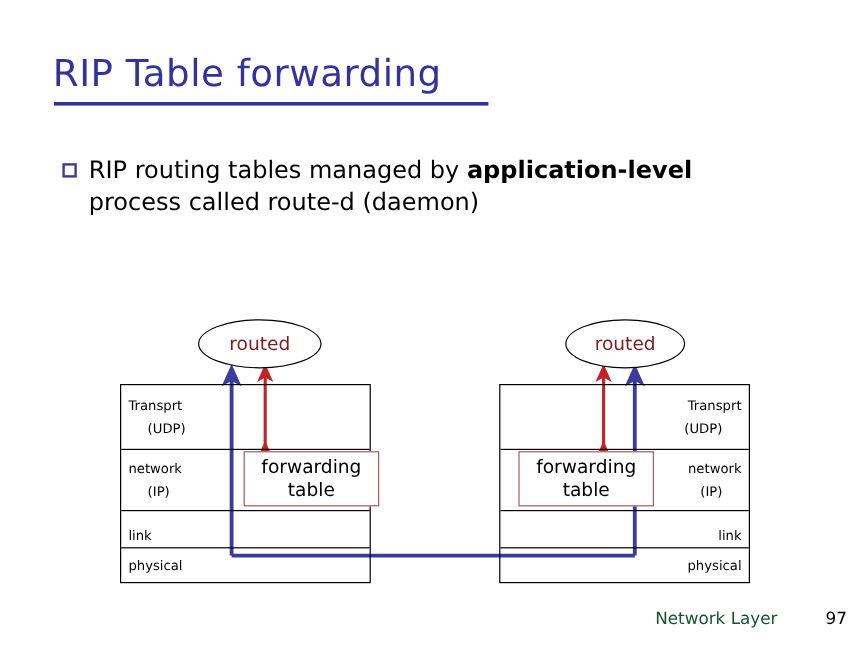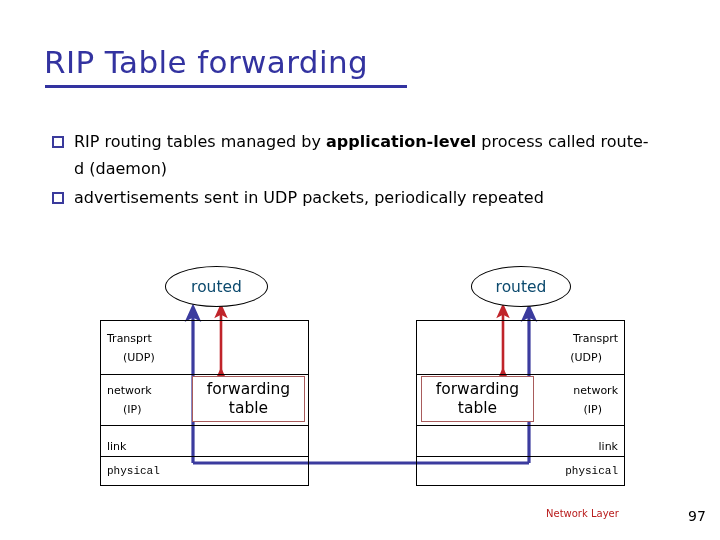--- a/index.html
+++ b/index.html
@@ -54,21 +54,21 @@
     height: 12px;
     border: 2px solid #3a3a9c;
     background: #ffffff;
     flex: 0 0 auto;
     margin-top: 8px;
     margin-right: 10px;
     box-sizing: border-box;
   }
   .bullet-text {
     font-family: "DejaVu Sans", sans-serif;
-    font-size: 16px;
+    font-size: 20px;
     line-height: 27px;
     color: #000000;
   }
   .bullet-text b { font-weight: 700; }
 
   
   #diagram {
     position: absolute;
     left: 0;
     top: 0;
@@ -96,21 +96,21 @@
     color: #000000;
     padding: 0 6px;
     display: flex;
     flex-direction: column;
     justify-content: center;
   }
   .stack-row.last { border-bottom: none; }
   .row-h2 { height: 54px; }
   .row-h1 { height: 51px; }
   .row-h-sm { height: 31px; justify-content: flex-end; }
-  .row-h-last { height: 28px; font-family: Liberation Mono, monospace; }
+  .row-h-last { height: 28px; }
 
   .align-left  { text-align: left;  align-items: flex-start; }
   .align-right { text-align: right; align-items: flex-end; }
   .lbl-line { white-space: nowrap; }
   .lbl-sub-l { padding-left: 16px; }
   .lbl-sub-r { padding-right: 16px; }
 
   
   .fwd-box {
     position: absolute;
@@ -119,49 +119,50 @@
     background: #ffffff;
     font-family: "DejaVu Sans", sans-serif;
     font-size: 15.5px;
     line-height: 19px;
     text-align: center;
     color: #000000;
     display: flex;
     flex-direction: column;
     justify-content: center;
     align-items: center;
+    margin-left: 11px;
   }
   #fwd-left  { left: 192px; top: 376px; width: 113px; height: 46px; }
   #fwd-right { left: 421px; top: 376px; width: 113px; height: 46px; }
 
   
   .routed-ellipse {
     position: absolute;
     border: 1.6px solid #000000;
     border-radius: 50%;
     background: #ffffff;
     font-family: "DejaVu Sans", sans-serif;
     font-size: 15.5px;
-    color: #0c4a6e;
+    color: #7f1d1d;
     display: flex;
     align-items: center;
     justify-content: center;
     box-sizing: border-box;
   }
   #routed-left  { left: 165px; top: 266px; width: 103px; height: 41px; }
   #routed-right { left: 471px; top: 266px; width: 100px; height: 41px; }
 
   
   #footer-label {
     position: absolute;
     left: 546px;
     top: 508px;
     font-family: "DejaVu Sans", sans-serif;
-    font-size: 10px;
-    color: #b91c1c;
+    font-size: 14px;
+    color: #14532d;
   }
   #footer-page {
     position: absolute;
     left: 668px;
     top: 508px;
     font-family: "DejaVu Sans", sans-serif;
     font-size: 14px;
     color: #000000;
     margin-left: 20px;
   }
@@ -172,24 +173,20 @@
 <div id="slide-title">RIP Table forwarding</div>
 <div id="title-underline"></div>
 
 <div id="bullet-list">
 
   <div class="bullet-row">
     <div class="bullet-marker"></div>
     <div class="bullet-text"><span>RIP routing tables managed by </span><b>application-level</b><span> process called route-d (daemon)</span></div>
   </div>
 
-  <div class="bullet-row">
-    <div class="bullet-marker"></div>
-    <div class="bullet-text"><span>advertisements sent in UDP packets, periodically repeated</span></div>
-  </div>
 
 </div>
 
 <svg id="diagram" viewBox="0 0 720 540" width="720" height="540">
   <defs>
     <marker id="arrowhead-blue" markerWidth="7" markerHeight="7" refX="3.2" refY="3.2" orient="auto" markerUnits="strokeWidth">
       <path d="M0.4,0.6 L6.2,3.2 L0.4,5.8 L1.8,3.2 Z" fill="#3b3b9e"></path>
     </marker>
     <marker id="arrowhead-red-a" markerWidth="7" markerHeight="7" refX="3.2" refY="3.2" orient="auto" markerUnits="strokeWidth">
       <path d="M0.4,0.6 L6.2,3.2 L0.4,5.8 L1.8,3.2 Z" fill="#c0242a"></path>

